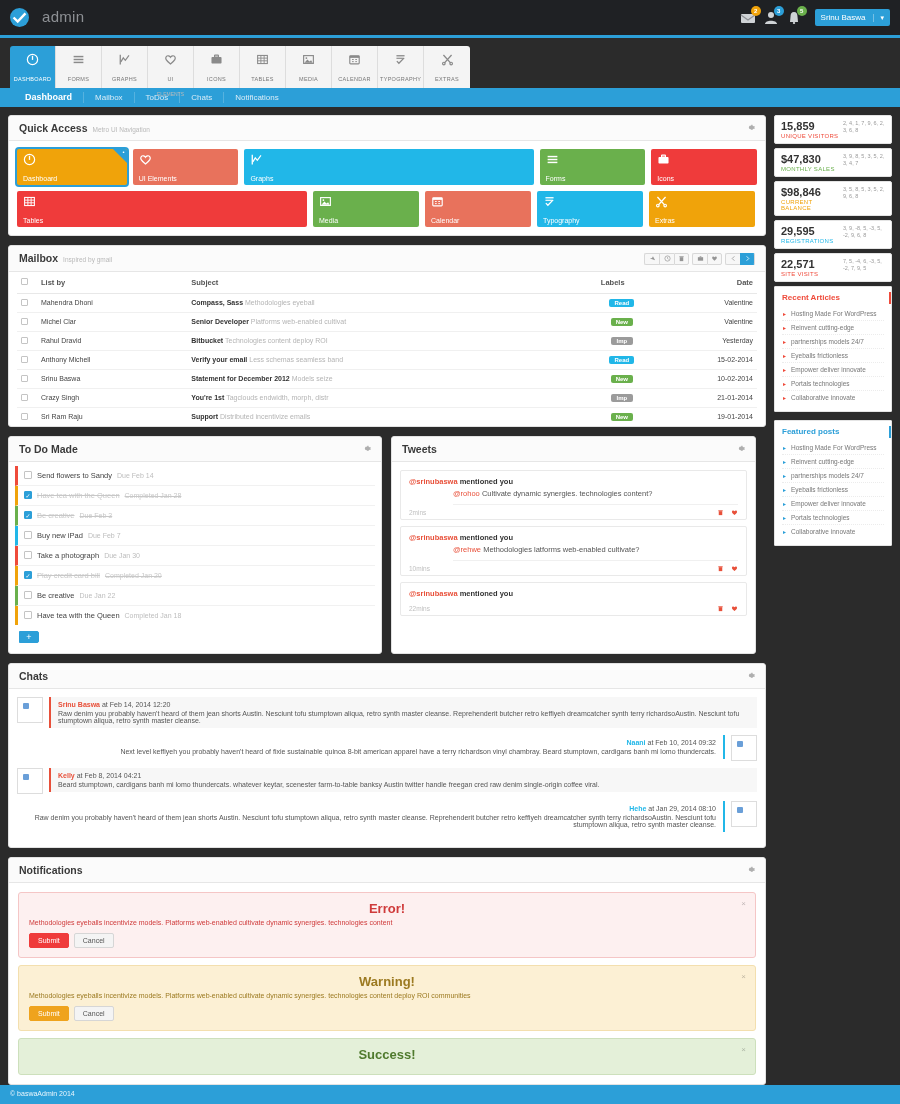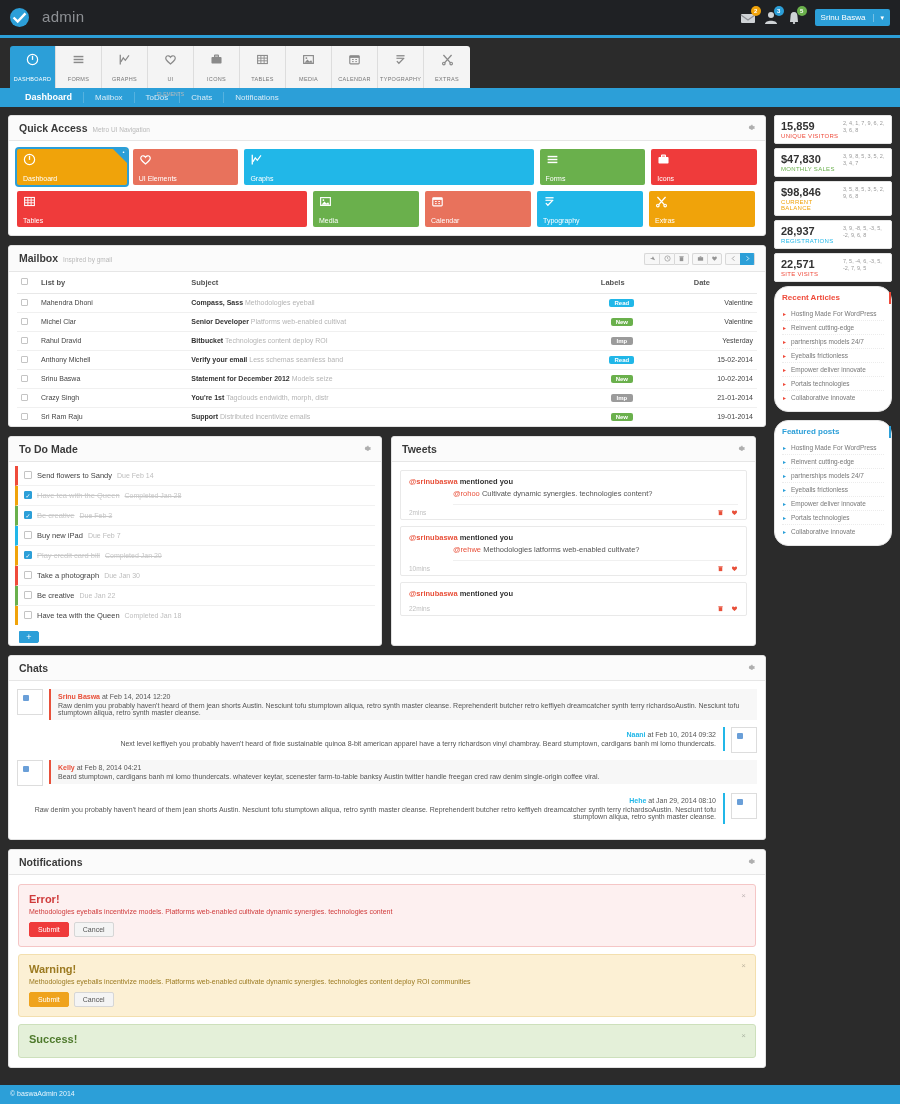--- a/index.html
+++ b/index.html
@@ -220,21 +220,21 @@
   .chat-name { color: #e8503a; font-weight: bold; }
   .chat.right .chat-name { color: #21b7e8; }
   .chat.right .chat-body { background: #fff; }
 
   
   .alert {
     border: 1px solid; border-radius: 3px; padding: 8px 10px 9px 10px;
     margin-bottom: 7px; position: relative;
   }
   .alert:last-child { margin-bottom: 0; }
-  .alert h4 { font-size: 11px; margin-bottom: 3px; }
+  .alert h4 { font-size: 13px; margin-bottom: 3px; text-align: center; }
   .alert p { font-size: 7px; margin-bottom: 7px; }
   .alert .close {
     position: absolute; top: 6px; right: 9px; font-size: 8px;
     color: rgba(0,0,0,.25); cursor: pointer;
   }
   .alert .btns { display: flex; gap: 5px; }
   .btn {
     font-size: 7px; padding: 3px 8px; border-radius: 2px; border: 1px solid;
     cursor: pointer; font-family: "Liberation Sans", sans-serif;
   }
@@ -251,21 +251,21 @@
   
   .stat {
     background: #fff; border: 1px solid #e4e4e4; border-radius: 2px;
     padding: 4px 6px; margin-bottom: 4px; display: flex; align-items: flex-start; gap: 4px;
   }
   .stat-num { font-size: 11px; font-weight: bold; color: #333; line-height: 13px; }
   .stat-lab { font-size: 6px; letter-spacing: .3px; text-transform: uppercase; }
   .stat-spark { margin-left: auto; font-size: 5.5px; color: #9a9a9a; text-align: left; line-height: 7px; max-width: 42px; }
 
   .sidepanel {
-    background: #fff; border: 1px solid #e4e4e4; border-radius: 14px;
+    background: #fff; border: 1px solid #e4e4e4; border-radius: 1px;
     margin-bottom: 8px; padding: 6px 7px 7px 7px; position: relative;
   }
   .sidepanel::after {
     content: ""; position: absolute; top: 5px; right: 0; width: 2px; height: 12px;
   }
   .sp-red::after { background: #ef4b3b; }
   .sp-blue::after { background: #2c9fd8; }
   .sp-title { font-size: 8px; font-weight: bold; margin-bottom: 5px; }
   .sp-red .sp-title { color: #ef4b3b; }
   .sp-blue .sp-title { color: #2c9fd8; }
@@ -558,21 +558,21 @@
         </span>
       </div>
       <div style="padding:0 8px;">
         <table class="mb">
           <thead>
             <tr>
               <th style="width:20px;"><span class="cb"></span></th>
               <th>List by</th>
               <th>Subject</th>
               <th class="td-lbl">Labels</th>
-              <th style="text-align:center;">Date</th>
+              <th style="text-align:right;">Date</th>
             </tr>
           </thead>
           <tbody id="mb-body">
               <tr>
                 <td><span class="cb"></span></td>
                 <td>Mahendra Dhoni</td>
                 <td><span class="subj-b">Compass, Sass</span> <span class="subj-m">Methodologies eyeball</span></td>
                 <td class="td-lbl"><span class="lbl lbl-read">Read</span></td>
                 <td class="td-date">Valentine</td>
               </tr>
@@ -628,21 +628,21 @@
         <div class="panel-head">
           <span class="panel-title">To Do Made</span>
           <span class="panel-tools">
             <span class="gear">
               <svg viewBox="0 0 16 16">
                   <path d="M8 5a3 3 0 100 6 3 3 0 000-6zm6.5 3l1.2-1-1-1.7-1.5.5a5.6 5.6 0 00-1.4-.8L11.5 3h-2l-.3 1.5a5.6 5.6 0 00-1.4.8L6.3 4.8 5.3 6.5 6.5 8l-1.2 1 1 1.7 1.5-.5c.4.3.9.6 1.4.8l.3 1.5h2l.3-1.5c.5-.2 1-.5 1.4-.8l1.5.5 1-1.7L14.5 8z" fill="#555"></path>
                 </svg>
             </span>
           </span>
         </div>
-        <div style="padding:4px 6px 0 6px;">
+        <div style="padding:4px 6px 8px 6px;">
           <div id="todo-list">
               <div class="todo-row" style="border-left-color: rgb(239, 75, 59);">
                 <span class="todo-cb"></span>
                 <span class="todo-txt">Send flowers to Sandy</span>
                 <span class="todo-meta">Due Feb 14</span>
               </div>
               <div class="todo-row done" style="border-left-color: rgb(240, 163, 10);">
                 <span class="todo-cb on">✓</span>
                 <span class="todo-txt">Have tea with the Queen</span>
                 <span class="todo-meta">Completed Jan 28</span>
@@ -650,29 +650,29 @@
               <div class="todo-row done" style="border-left-color: rgb(106, 176, 76);">
                 <span class="todo-cb on">✓</span>
                 <span class="todo-txt">Be creative</span>
                 <span class="todo-meta">Due Feb 3</span>
               </div>
               <div class="todo-row" style="border-left-color: rgb(33, 183, 232);">
                 <span class="todo-cb"></span>
                 <span class="todo-txt">Buy new iPad</span>
                 <span class="todo-meta">Due Feb 7</span>
               </div>
+              <div class="todo-row" style="border-left-color: rgb(239, 75, 59);">
+                <span class="todo-cb"></span>
+                <span class="todo-txt">Take a photograph</span>
+                <span class="todo-meta">Due Jan 30</span>
+              </div>
               <div class="todo-row done" style="border-left-color: rgb(240, 163, 10);">
                 <span class="todo-cb on">✓</span>
                 <span class="todo-txt">Play credit card bill</span>
                 <span class="todo-meta">Completed Jan 20</span>
-              </div>
-              <div class="todo-row" style="border-left-color: rgb(239, 75, 59);">
-                <span class="todo-cb"></span>
-                <span class="todo-txt">Take a photograph</span>
-                <span class="todo-meta">Due Jan 30</span>
               </div>
               <div class="todo-row" style="border-left-color: rgb(106, 176, 76);">
                 <span class="todo-cb"></span>
                 <span class="todo-txt">Be creative</span>
                 <span class="todo-meta">Due Jan 22</span>
               </div>
               <div class="todo-row" style="border-left-color: rgb(240, 163, 10);">
                 <span class="todo-cb"></span>
                 <span class="todo-txt">Have tea with the Queen</span>
                 <span class="todo-meta">Completed Jan 18</span>
@@ -859,21 +859,21 @@
         </div>
         <div class="stat">
           <div>
             <div class="stat-num">$98,846</div>
             <div class="stat-lab" style="color:#f0a30a">CURRENT BALANCE</div>
           </div>
           <div class="stat-spark">3, 5, 8, 5, 3, 5, 2, 9, 6, 8</div>
         </div>
         <div class="stat">
           <div>
-            <div class="stat-num">28,937</div>
+            <div class="stat-num">29,595</div>
             <div class="stat-lab" style="color:#21b7e8">REGISTRATIONS</div>
           </div>
           <div class="stat-spark">3, 9, -8, 5, -3, 5, -2, 9, 6, 8</div>
         </div>
         <div class="stat">
           <div>
             <div class="stat-num">22,571</div>
             <div class="stat-lab" style="color:#ef4b3b">SITE VISITS</div>
           </div>
           <div class="stat-spark">7, 5, -4, 6, -3, 5, -2, 7, 9, 5</div>

